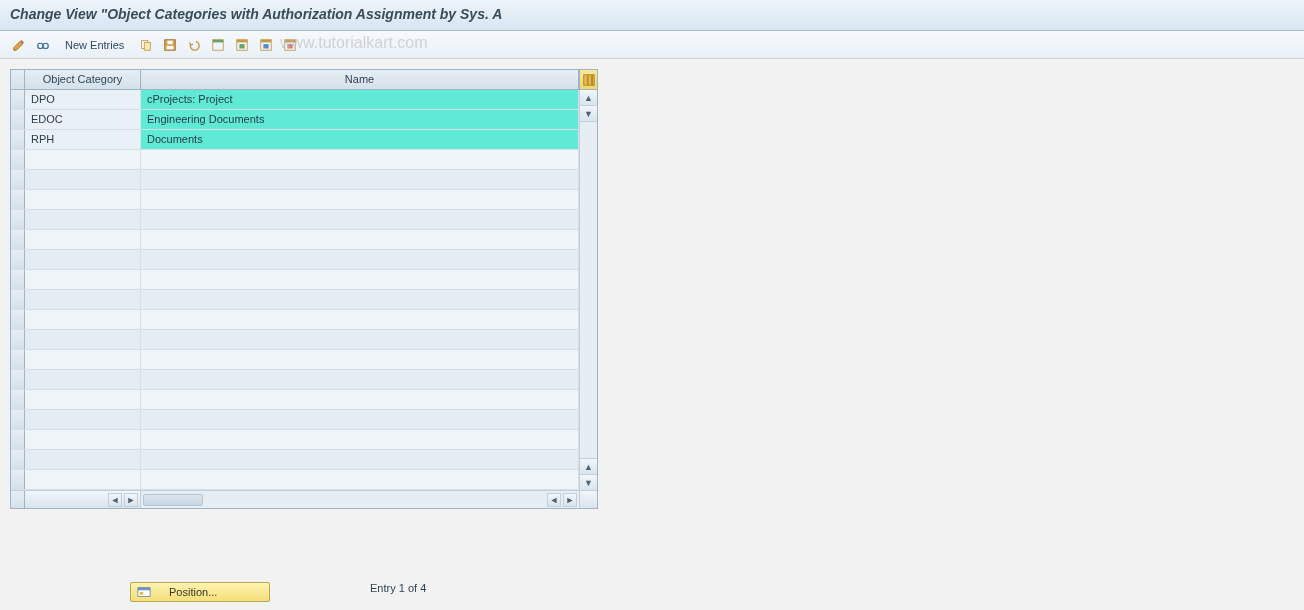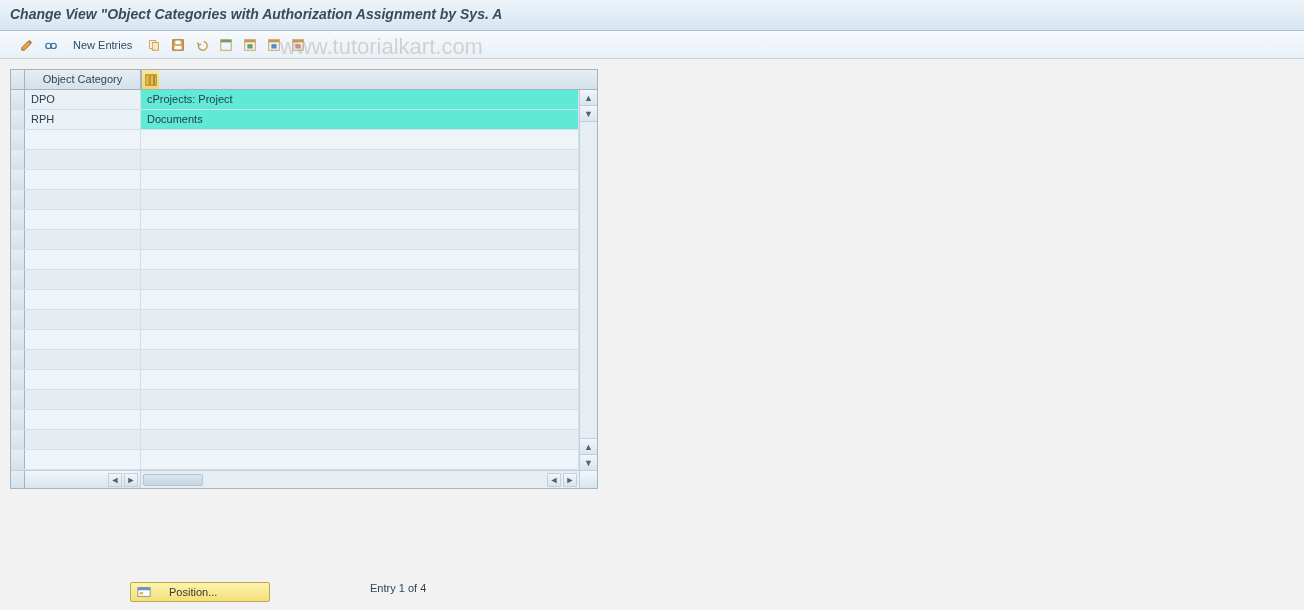--- a/index.html
+++ b/index.html
@@ -20,21 +20,21 @@
     font-weight: bold;
     font-size: 14px;
     color: #3a4b5a;
   }
   .toolbar {
     background: linear-gradient(#f6f9fc, #e9f1f7);
     border-bottom: 1px solid #c3d4e0;
     height: 28px;
     display: flex;
     align-items: center;
-    padding: 0 16px;
+    padding: 0 8px;
     gap: 2px;
     position: relative;
   }
   .tool-btn {
     width: 22px;
     height: 20px;
     display: inline-flex;
     align-items: center;
     justify-content: center;
     border: 1px solid transparent;
@@ -50,21 +50,21 @@
     font-size: 11px;
     color: #2d4a63;
     border: 1px solid transparent;
     border-radius: 2px;
     cursor: pointer;
   }
   .watermark {
     position: absolute;
     left: 280px;
     top: 3px;
-    font-size: 22px;
+    font-size: 16px;
     color: #bbb;
     opacity: 0.6;
     pointer-events: none;
     font-family: Arial;
   }
   .content-area {
     padding: 10px;
     background: #f2f2f2;
   }
   .table-panel {
@@ -282,34 +282,42 @@
 </div>
 
 <div class="content-area">
   <div class="table-panel">
     <div class="grid">
       <div class="grid-head">
         <div class="rowsel-head"></div>
         <div class="col-head col1">
           <span>Object Category</span>
         </div>
+        <div class="col-head col2">
+          <span>Name</span>
+        </div>
         <div class="config-head">
           <svg class="ico" viewBox="0 0 16 16">
               <rect x="2" y="2" width="4" height="12" fill="#e8b84a" stroke="#a8802a"></rect>
               <rect x="7" y="2" width="4" height="12" fill="#e8b84a" stroke="#a8802a"></rect>
               <rect x="12" y="2" width="2" height="12" fill="#e8b84a" stroke="#a8802a"></rect>
             </svg>
         </div>
       </div>
       <div class="grid-body">
         <div class="rows-wrap" id="rows-wrap">
             <div class="grid-row">
               <div class="rowsel"></div>
               <div class="cell col1">DPO</div>
               <div class="cell col2">cProjects: Project</div>
+            </div>
+            <div class="grid-row">
+              <div class="rowsel"></div>
+              <div class="cell col1">EDOC</div>
+              <div class="cell col2">Engineering Documents</div>
             </div>
             <div class="grid-row">
               <div class="rowsel"></div>
               <div class="cell col1">RPH</div>
               <div class="cell col2">Documents</div>
             </div>
             <div class="grid-row empty">
               <div class="rowsel"></div>
               <div class="cell col1"></div>
               <div class="cell col2"></div>

